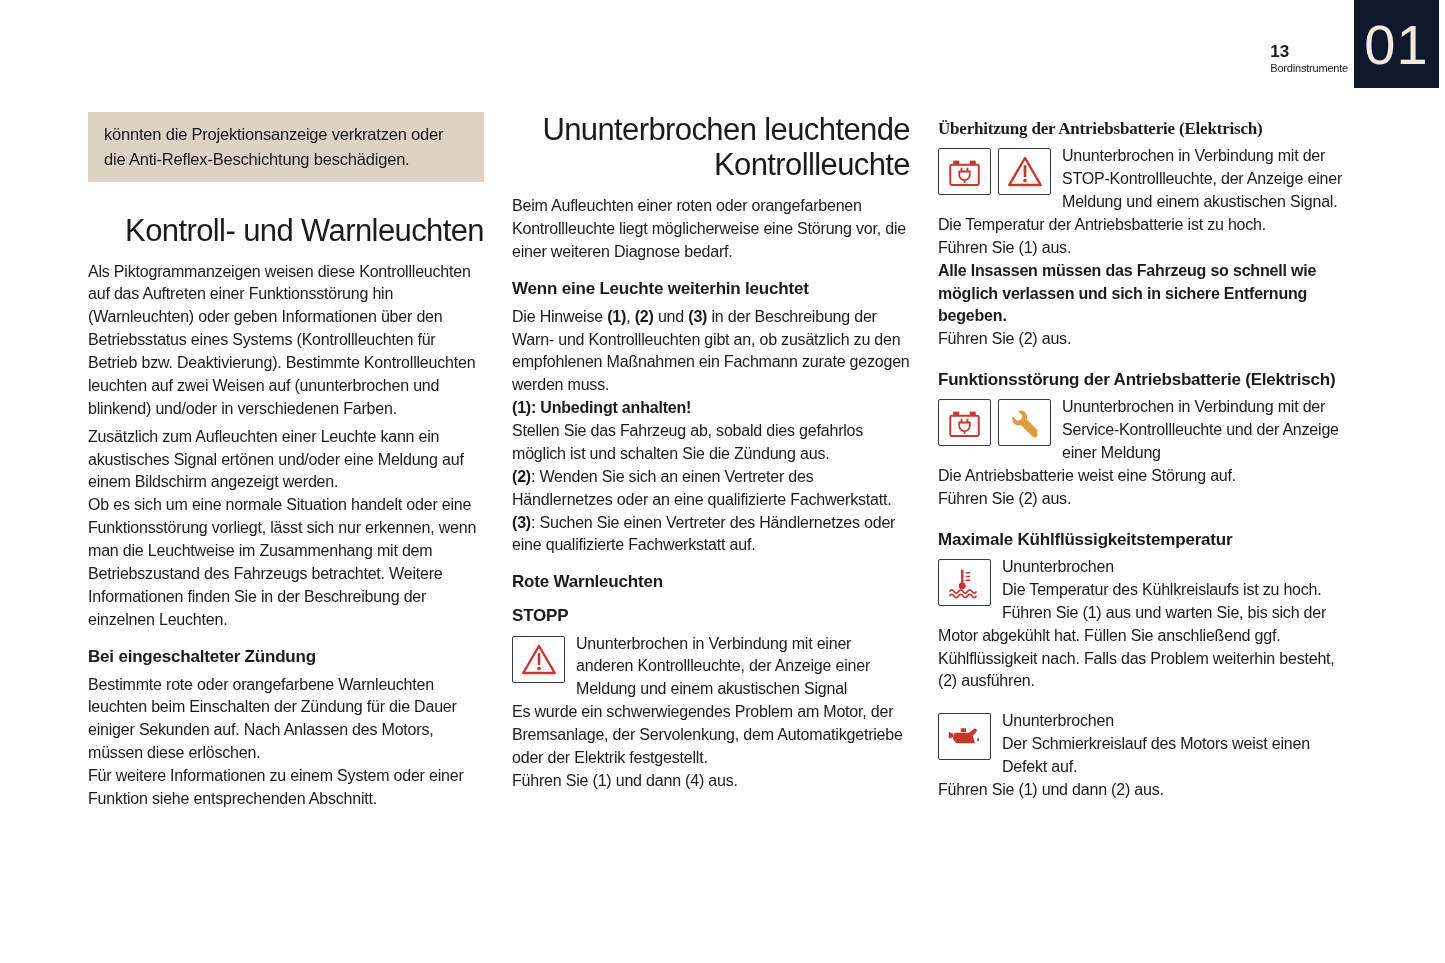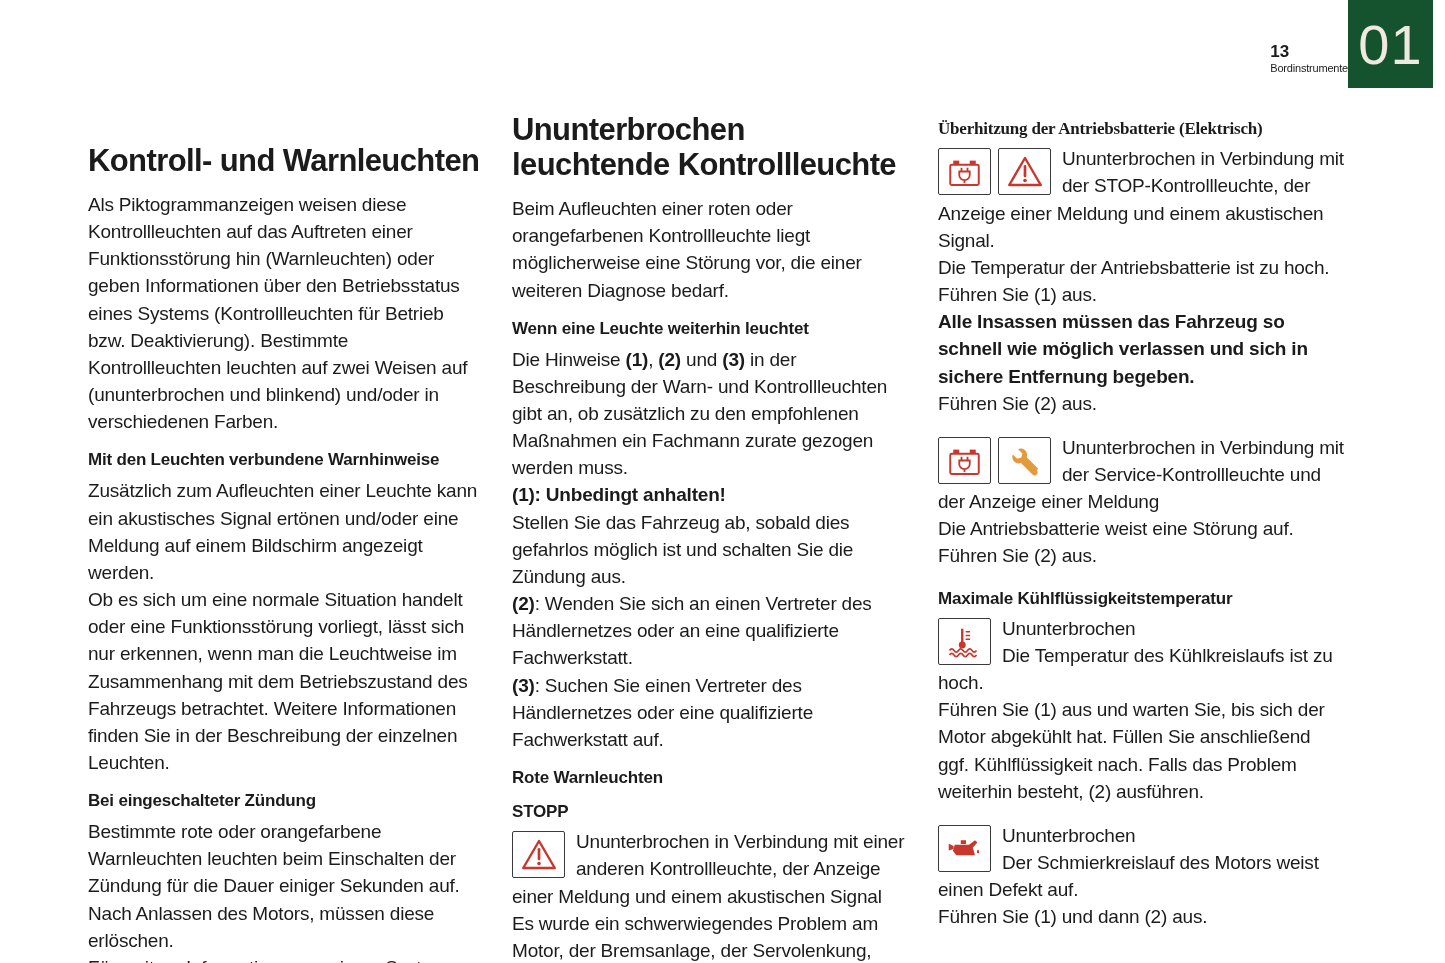--- a/index.html
+++ b/index.html
@@ -7,23 +7,23 @@
     width: 1445px; height: 963px;
     background: #ffffff;
     color: #1b1b1b;
     font-family: "Liberation Sans", "DejaVu Sans", sans-serif;
     position: relative;
     overflow: hidden;
   }
 
   
   .chapter-tab {
-    position: absolute; top: 0; right: 12px;
+    position: absolute; top: 0; right: 6px;
     width: 85px; height: 88px;
-    background: #14532d;
+    background: #0f172a;
     display: flex; align-items: center; justify-content: center;
   }
   .chapter-tab .tab-num {
     font-size: 56px; color: #efe9e0; letter-spacing: 1px; font-weight: 400;
   }
   .page-meta { position: absolute; top: 42px; right: 97px; text-align: left; }
   .page-number { font-size: 17px; font-weight: 700; }
   .chapter-title { font-size: 11px; margin-top: 0; letter-spacing: -0.2px; }
 
   
@@ -32,34 +32,34 @@
   .col2 { width: 398px; }
   .col3 { width: 408px; }
 
   .notice {
     background: #ddd3c5;
     padding: 10px 16px;
     font-size: 16.5px; line-height: 1.5; letter-spacing: -0.2px;
   }
 
   h1 {
-    font-size: 31px; font-weight: 700; letter-spacing: -0.6px;
-    line-height: 1.13; margin: 0 0 13px 0;
+    font-size: 31px; font-weight: 400; letter-spacing: -0.6px;
+    line-height: 1.13; margin: 0 0 13px 0; text-align: right;
   }
   .col1 h1 { margin-top: 31px; }
   .h1-second { margin-top: 27px; }
 
   h2 {
     font-size: 17px; font-weight: 700; letter-spacing: -0.2px;
     margin: 15px 0 7px 0;
   }
   h2.tight { margin-bottom: 4px; }
 
   p.body {
-    font-size: 19px; line-height: 1.43; letter-spacing: -0.2px;
+    font-size: 16px; line-height: 1.43; letter-spacing: -0.2px;
     white-space: pre-line;
     margin: 0 0 5px 0;
   }
   b { font-weight: 700; }
 
   
   .entry { margin-bottom: 12px; }
   .entry::after { content: ""; display: block; clear: both; }
   .entry-title {
     font-size: 17px; font-weight: 700; letter-spacing: -0.2px;
@@ -83,23 +83,23 @@
   <span class="tab-num">01</span>
 </div>
 <div class="page-meta">
   <div class="page-number">13</div>
   <div class="chapter-title">Bordinstrumente</div>
 </div>
 
 <div class="columns">
 
   <section class="col1">
+    <div class="notice">könnten die Projektionsanzeige verkratzen oder die Anti-Reflex-Beschichtung beschädigen.</div>
     <h1>Kontroll- und Warnleuchten</h1>
     <p class="body">Als Piktogrammanzeigen weisen diese Kontrollleuchten auf das Auftreten einer Funktionsstörung hin (Warnleuchten) oder geben Informationen über den Betriebsstatus eines Systems (Kontrollleuchten für Betrieb bzw. Deaktivierung). Bestimmte Kontrollleuchten leuchten auf zwei Weisen auf (ununterbrochen und blinkend) und/oder in verschiedenen Farben.</p>
-    <h2>Mit den Leuchten verbundene Warnhinweise</h2>
     <p class="body">Zusätzlich zum Aufleuchten einer Leuchte kann ein akustisches Signal ertönen und/oder eine Meldung auf einem Bildschirm angezeigt werden.
 Ob es sich um eine normale Situation handelt oder eine Funktionsstörung vorliegt, lässt sich nur erkennen, wenn man die Leuchtweise im Zusammenhang mit dem Betriebszustand des Fahrzeugs betrachtet. Weitere Informationen finden Sie in der Beschreibung der einzelnen Leuchten.</p>
     <h2>Bei eingeschalteter Zündung</h2>
     <p class="body">Bestimmte rote oder orangefarbene Warnleuchten leuchten beim Einschalten der Zündung für die Dauer einiger Sekunden auf. Nach Anlassen des Motors, müssen diese erlöschen.
 Für weitere Informationen zu einem System oder einer Funktion siehe entsprechenden Abschnitt.</p>
   </section>
 
   <section class="col2">
     <h1>Ununterbrochen leuchtende Kontrollleuchte</h1>
     <p class="body">Beim Aufleuchten einer roten oder orangefarbenen Kontrollleuchte liegt möglicherweise eine Störung vor, die einer weiteren Diagnose bedarf.</p>
@@ -153,20 +153,21 @@
         </div>
       </div>
       <p class="body"><span>Ununterbrochen in Verbindung mit der STOP-Kontrollleuchte, der Anzeige einer Meldung und einem akustischen Signal.
 Die Temperatur der Antriebsbatterie ist zu hoch.
 Führen Sie (1) aus.
 </span><b>Alle Insassen müssen das Fahrzeug so schnell wie möglich verlassen und sich in sichere Entfernung begeben.</b><span>
 Führen Sie (2) aus.</span></p>
     </div>
 
     <div class="entry">
+      <div class="entry-title">Funktionsstörung der Antriebsbatterie (Elektrisch)</div>
       <div class="icon-float">
         <div class="icon-box">
           <svg width="37" height="33" viewBox="0 0 48 44">
             <rect x="5" y="13" width="38" height="27" rx="2" fill="none" stroke="#c8372d" stroke-width="2.6"></rect>
             <rect x="9" y="7.5" width="8" height="5" fill="#c8372d"></rect>
             <rect x="31" y="7.5" width="8" height="5" fill="#c8372d"></rect>
             <path d="M20 17 v5 M28 17 v5" stroke="#c8372d" stroke-width="2.4" fill="none"></path>
             <path d="M17 22 h14 v4.5 a7 7 0 0 1 -14 0 z" fill="none" stroke="#c8372d" stroke-width="2.4"></path>
             <line x1="24" y1="33.5" x2="24" y2="37.5" stroke="#c8372d" stroke-width="2.4"></line>
           </svg>

